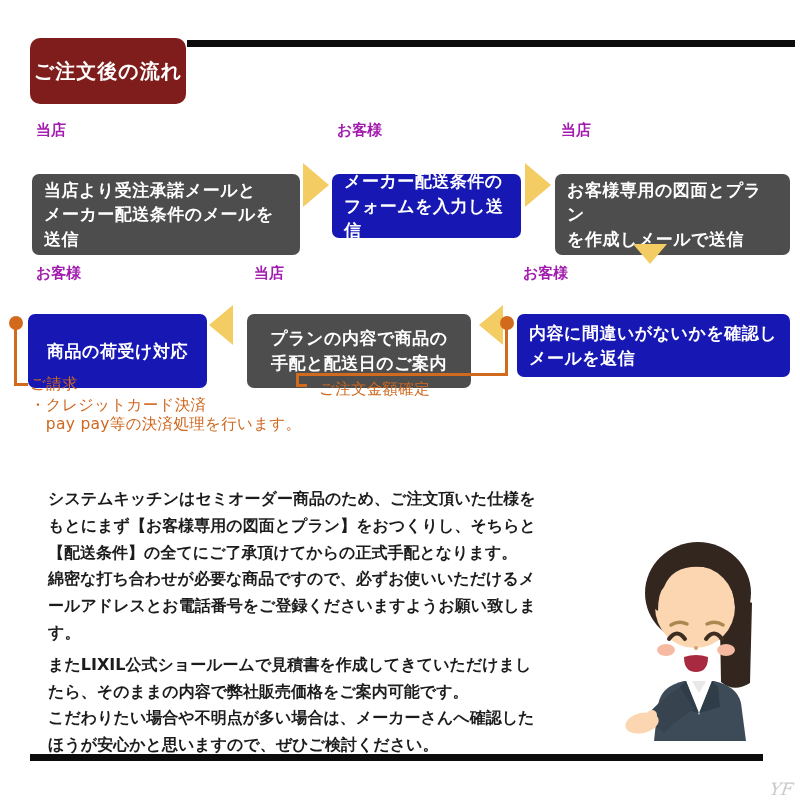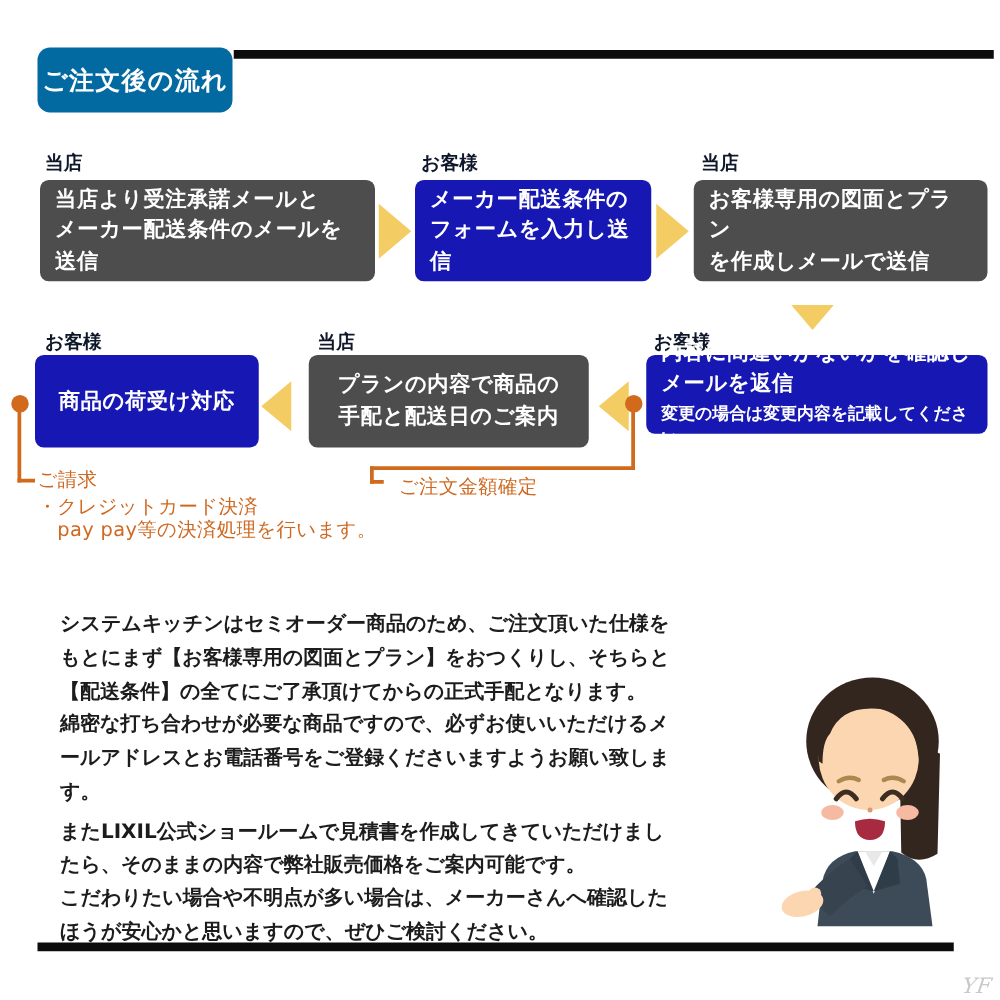--- a/index.html
+++ b/index.html
@@ -3,27 +3,27 @@
 <meta charset="utf-8">
 <style>
   * { margin:0; padding:0; box-sizing:border-box; }
   html,body { width:800px; height:800px; }
   body { font-family:"DejaVu Sans","Liberation Sans",sans-serif; background:#ffffff; position:relative; overflow:hidden; }
   .abs { position:absolute; }
   .preline { white-space:pre-line; }
 
   
   .top-line { left:187px; top:40px; width:608px; height:7px; background:#0c0c0c; }
-  .title-box { left:30px; top:38px; width:156px; height:52px; background:#0369a1; border-radius:10px;
+  .title-box { left:30px; top:38px; width:156px; height:66px; background:#7f1d1d; border-radius:10px;
                color:#fff; font-size:20px; font-weight:700; display:flex; align-items:center; justify-content:center; letter-spacing:1px; }
 
   
-  .actor { font-size:15px; font-weight:700; color:#0f172a; }
+  .actor { font-size:15px; font-weight:700; color:#a21caf; }
   .step  { border-radius:7px; color:#fff; font-weight:700; font-size:17px; line-height:1.45;
-           display:flex; flex-direction:column; justify-content:center; padding:6px 12px; letter-spacing:0.5px; }
+           display:flex; flex-direction:column; justify-content:center; padding:6px 12px; letter-spacing:0.5px;margin-top:30px; }
   .shop     { background:#4d4d4d; }
   .customer { background:#1717b3; }
   .center   { align-items:center; text-align:center; padding-left:4px; padding-right:4px; }
   .step .note { font-weight:700; font-size:13.5px; letter-spacing:0; margin-top:2px; }
 
   
   .arr-right { width:0; height:0; border-top:22px solid transparent; border-bottom:22px solid transparent; border-left:26px solid #f3cd63; }
   .arr-left  { width:0; height:0; border-top:20px solid transparent; border-bottom:20px solid transparent; border-right:24px solid #f3cd63; }
   .arr-down  { width:0; height:0; border-left:17px solid transparent; border-right:17px solid transparent; border-top:20px solid #f3cd63; }
 
@@ -46,35 +46,34 @@
 
 <div class="abs top-line"></div>
 <div class="abs title-box">ご注文後の流れ</div>
 
 <div class="abs actor" style="left:36px; top:121px;">当店</div>
 <div class="abs step shop preline" style="left:32px; top:144px; width:268px; height:81px;">当店より受注承諾メールと
 メーカー配送条件のメールを送信</div>
 <div class="abs arr-right" style="left:303px; top:163px;"></div>
 
 <div class="abs actor" style="left:337px; top:121px;">お客様</div>
-<div class="abs step customer preline" style="left:332px; top:144px; width:189px; height:81px;">メーカー配送条件の
+<div class="abs step customer preline" style="left:332px; top:144px; width:189px; height:64px;">メーカー配送条件の
 フォームを入力し送信</div>
 <div class="abs arr-right" style="left:525px; top:163px;"></div>
 
 <div class="abs actor" style="left:561px; top:121px;">当店</div>
 <div class="abs step shop preline" style="left:555px; top:144px; width:235px; height:81px;">お客様専用の図面とプラン
 を作成しメールで送信</div>
 
 <div class="abs arr-down" style="left:633px; top:244px;"></div>
 
 <div class="abs actor" style="left:523px; top:264px;">お客様</div>
 <div class="abs step customer" style="left:517px; top:284px; width:273px; height:63px;">
   <div class="preline">内容に間違いがないかを確認し
 メールを返信</div>
-  <div class="note">変更の場合は変更内容を記載してください</div>
 </div>
 <div class="abs arr-left" style="left:479px; top:305px;"></div>
 
 <div class="abs actor" style="left:254px; top:264px;">当店</div>
 <div class="abs step shop center preline" style="left:247px; top:284px; width:224px; height:74px;">プランの内容で商品の
 手配と配送日のご案内</div>
 <div class="abs arr-left" style="left:209px; top:305px;"></div>
 
 <div class="abs actor" style="left:36px; top:264px;">お客様</div>
 <div class="abs step customer center preline" style="left:28px; top:284px; width:179px; height:74px;text-align:center;">商品の荷受け対応</div>

